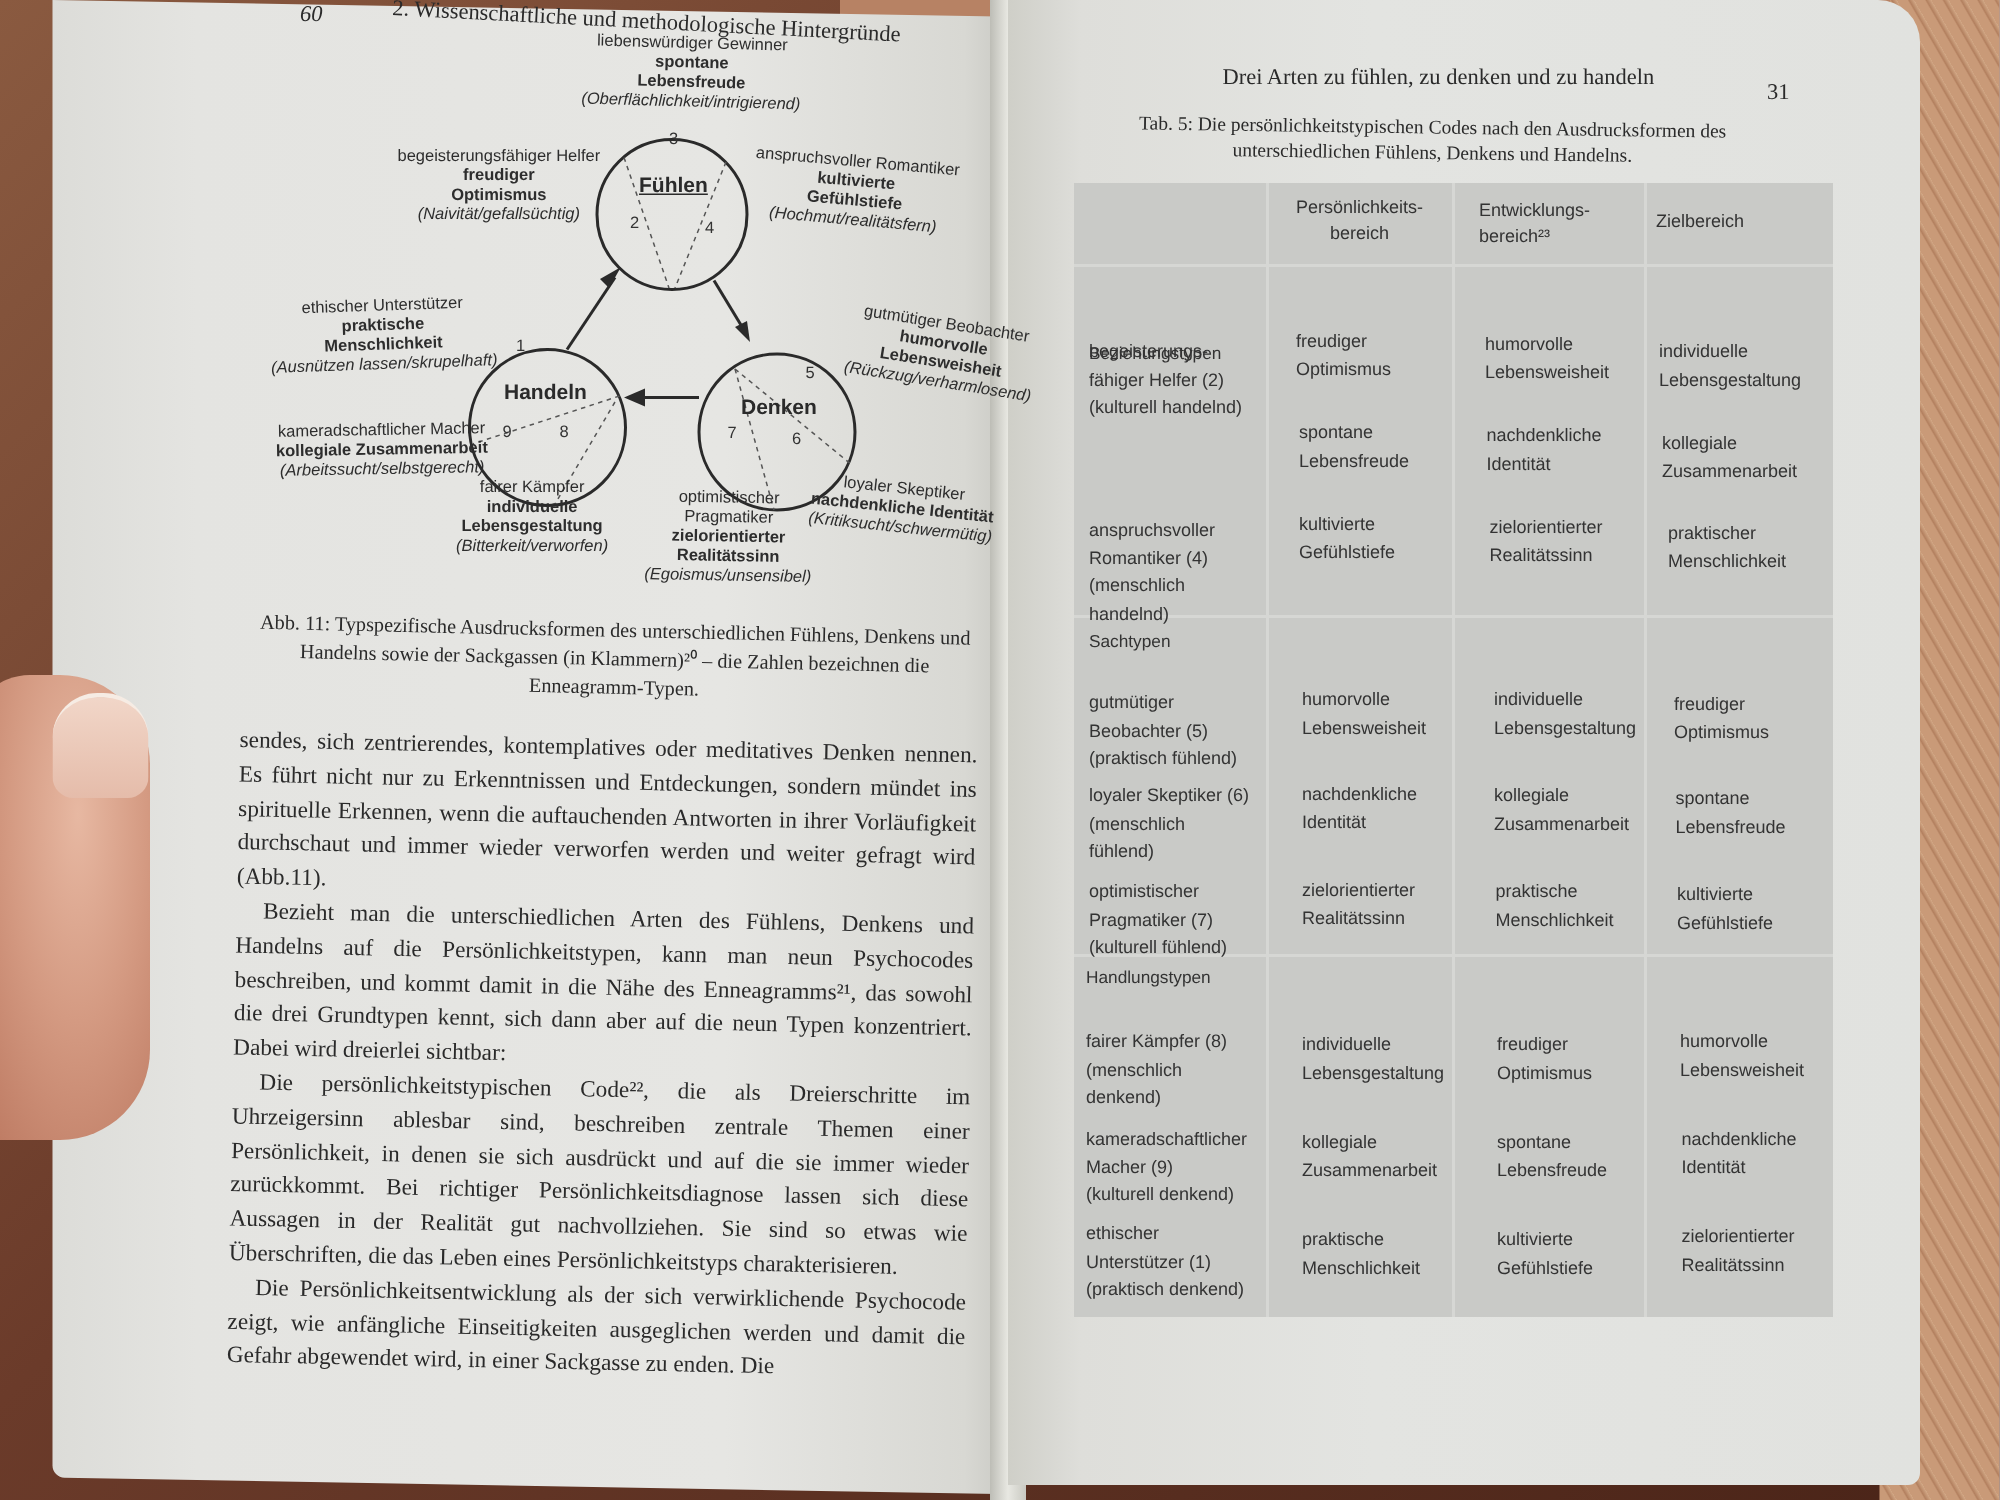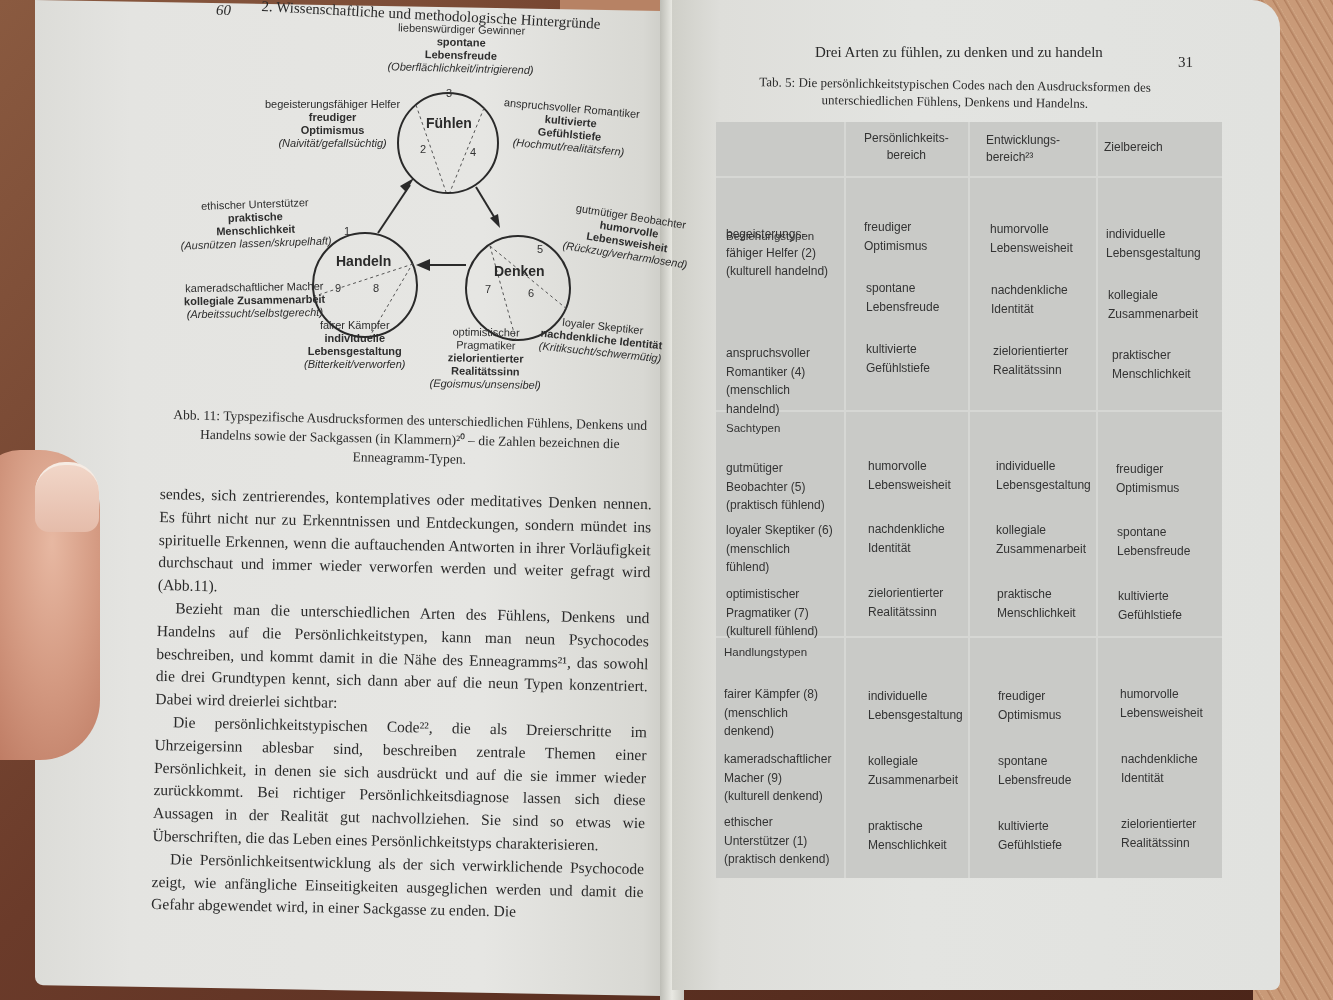--- a/index.html
+++ b/index.html
@@ -99,21 +99,21 @@
 <body>
 
 <div class="wood-right"></div>
 <div class="wood-top"></div>
 
 <div class="page-left"></div>
 <div class="gutter"></div>
 
 <div class="page-right"></div>
 
-<div class="page-num" style="left:216px; top:2px;">60</div>
+<div class="page-num" style="left:200px; top:2px;">60</div>
 <div class="run-head" style="left:262px; top:-2px; transform: rotate(3deg); transform-origin:left top;">2. Wissenschaftliche und methodologische Hintergründe</div>
 
 <div class="diag">
   <svg width="500" height="380" viewBox="0 0 500 380">
 
     <circle cx="288" cy="123" r="50" fill="none" stroke="#2a2a2a" stroke-width="2"></circle>
     <line x1="256" y1="85" x2="286" y2="172" stroke="#555" stroke-width="1" stroke-dasharray="3,3"></line>
     <line x1="324" y1="88" x2="290" y2="172" stroke="#555" stroke-width="1" stroke-dasharray="3,3"></line>
 
     <circle cx="205" cy="265" r="52" fill="none" stroke="#2a2a2a" stroke-width="2"></circle>
@@ -125,21 +125,21 @@
     <line x1="330" y1="226" x2="356" y2="320" stroke="#555" stroke-width="1" stroke-dasharray="3,3"></line>
 
     <line x1="218" y1="213" x2="250" y2="165" stroke="#2a2a2a" stroke-width="2"></line>
     <polygon points="254,158 246,172 240,166" fill="#2a2a2a"></polygon>
     <line x1="316" y1="167" x2="336" y2="200" stroke="#2a2a2a" stroke-width="2"></line>
     <polygon points="340,208 330,198 338,194" fill="#2a2a2a"></polygon>
     <line x1="306" y1="245" x2="265" y2="245" stroke="#2a2a2a" stroke-width="2"></line>
     <polygon points="256,245 270,239 270,251" fill="#2a2a2a"></polygon>
   </svg>
 
-  <div class="circ-lbl" style="left:266px; top:95px;">Fühlen</div>
+  <div class="circ-lbl" style="left:266px; top:95px;text-decoration:underline;">Fühlen</div>
   <div class="num" style="left:286px; top:67px;">3</div>
   <div class="num" style="left:260px; top:123px;">2</div>
   <div class="num" style="left:310px; top:126px;">4</div>
 
   <div class="circ-lbl" style="left:334px; top:243px;">Denken</div>
   <div class="num" style="left:377px; top:223px;">5</div>
   <div class="num" style="left:325px; top:263px;">7</div>
   <div class="num" style="left:368px; top:267px;">6</div>
 
   <div class="circ-lbl" style="left:176px; top:233px;">Handeln</div>

